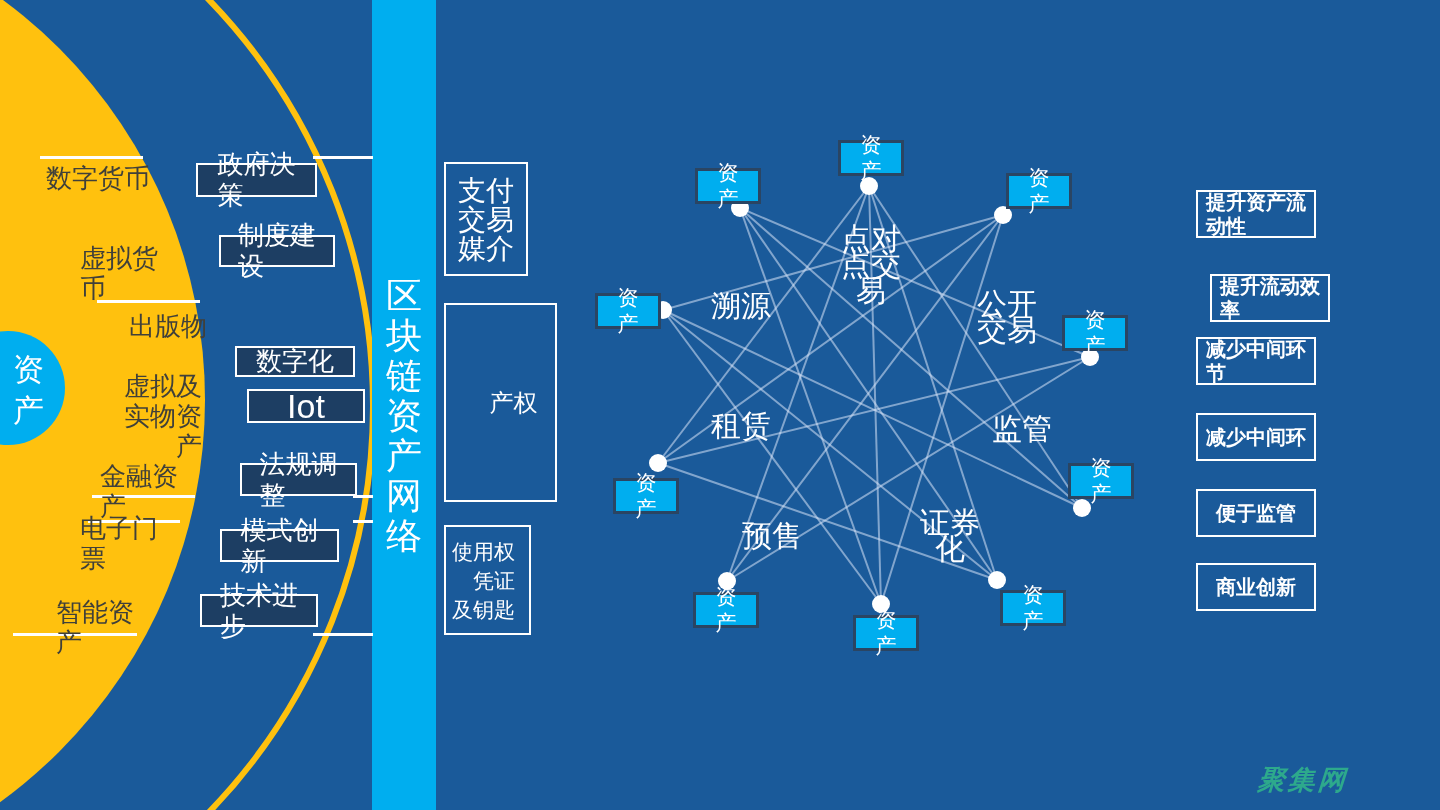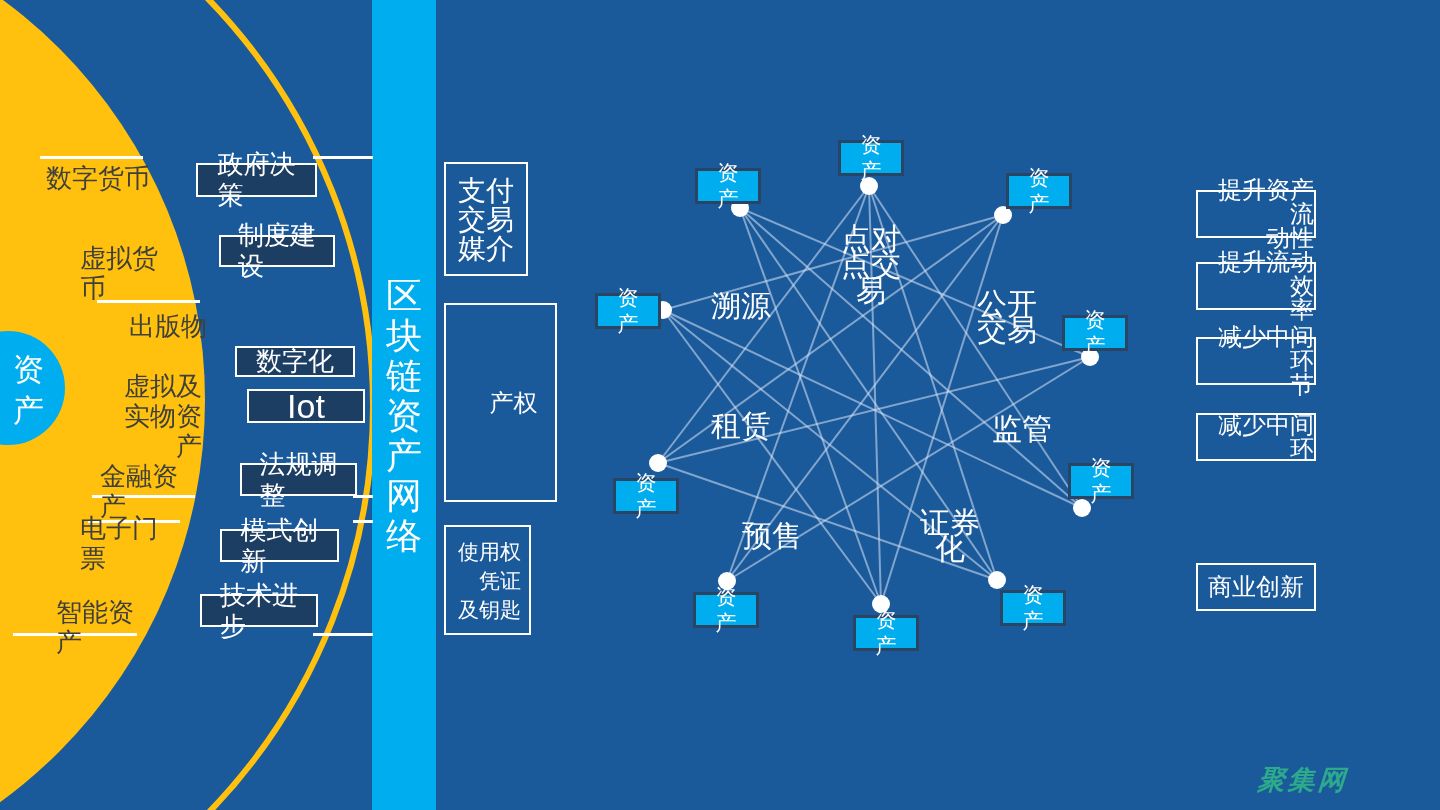--- a/index.html
+++ b/index.html
@@ -31,21 +31,21 @@
   .bar { position:absolute; left:372px; top:0; width:64px; height:810px; background:var(--cyan); }
   .bar-title {
     position:absolute; top:276px; left:0; width:100%; text-align:center; color:#fff;
     font-size:36px; line-height:40px; word-break:break-all;
   }
   .mid-box {
     position:absolute; border:2px solid #fff;
     display:flex; align-items:center; justify-content:center;
   }
   .mid-box span { color:#fff; line-height:29px; text-align:center; white-space:pre-line; }
-  .mid-box.right { justify-content:flex-end; }
+  .mid-box.right { }
   .mid-box.right span { text-align:right; padding-right:8px; }
   .net-svg { position:absolute; left:0; top:0; }
   .asset-node {
     position:absolute; width:60px; height:30px; background:var(--cyan);
     border:3px solid #2a4563; display:flex; align-items:center; justify-content:center;
   }
   .asset-node span {
     color:#fff; font-size:21px; line-height:26px; text-align:center; white-space:pre-line;
   }
   .net-label {
@@ -57,21 +57,21 @@
     display:flex; align-items:center; justify-content:center;
   }
   .center-ellipse span {
     color:#fff; font-size:28px; line-height:36px; text-align:center; white-space:pre-line;
   }
   .benefit-box {
     position:absolute; left:1196px; width:116px; border:2px solid #fff;
     display:flex; align-items:center; justify-content:center;
   }
   .benefit-box span {
-    color:#fff; font-size:24px; line-height:24px; text-align:right; white-space:pre-line;
+    color:#fff; font-size:20px; line-height:24px; text-align:left; white-space:pre-line;font-weight:bold;
   }
   .watermark {
     position:absolute; left:1258px; top:762px; color:var(--watermark);
     font-size:27px; font-weight:bold; font-style:italic; letter-spacing:3px;
     transform:skewX(-4deg);
   }
 </style>
 </head>
 <body>
 
@@ -230,27 +230,30 @@
     <div class="net-label" style="left: 741px; top: 293px;">溯源</div>
     <div class="net-label" style="left: 741px; top: 413px;">租赁</div>
     <div class="net-label" style="left: 1022px; top: 416px;">监管</div>
     <div class="net-label" style="left: 772px; top: 523px;">预售</div>
     <div class="net-label" style="left: 950px; top: 510px;">证券
 化</div>
     <div class="benefit-box" style="top: 190px; height: 44px;">
       <span>提升资产流
 动性</span>
     </div>
-    <div class="benefit-box" style="top: 262px; height: 44px;">
+    <div class="benefit-box" style="top: 274px; height: 44px; margin-left: 14px;">
       <span>提升流动效
 率</span>
     </div>
     <div class="benefit-box" style="top: 337px; height: 44px;">
       <span>减少中间环
 节</span>
     </div>
     <div class="benefit-box" style="top: 413px; height: 44px;">
       <span>减少中间环</span>
     </div>
+    <div class="benefit-box" style="top: 489px; height: 44px;">
+      <span>便于监管</span>
+    </div>
     <div class="benefit-box" style="top: 563px; height: 44px;">
       <span>商业创新</span>
     </div>
   </div>
 
 </body></html>

